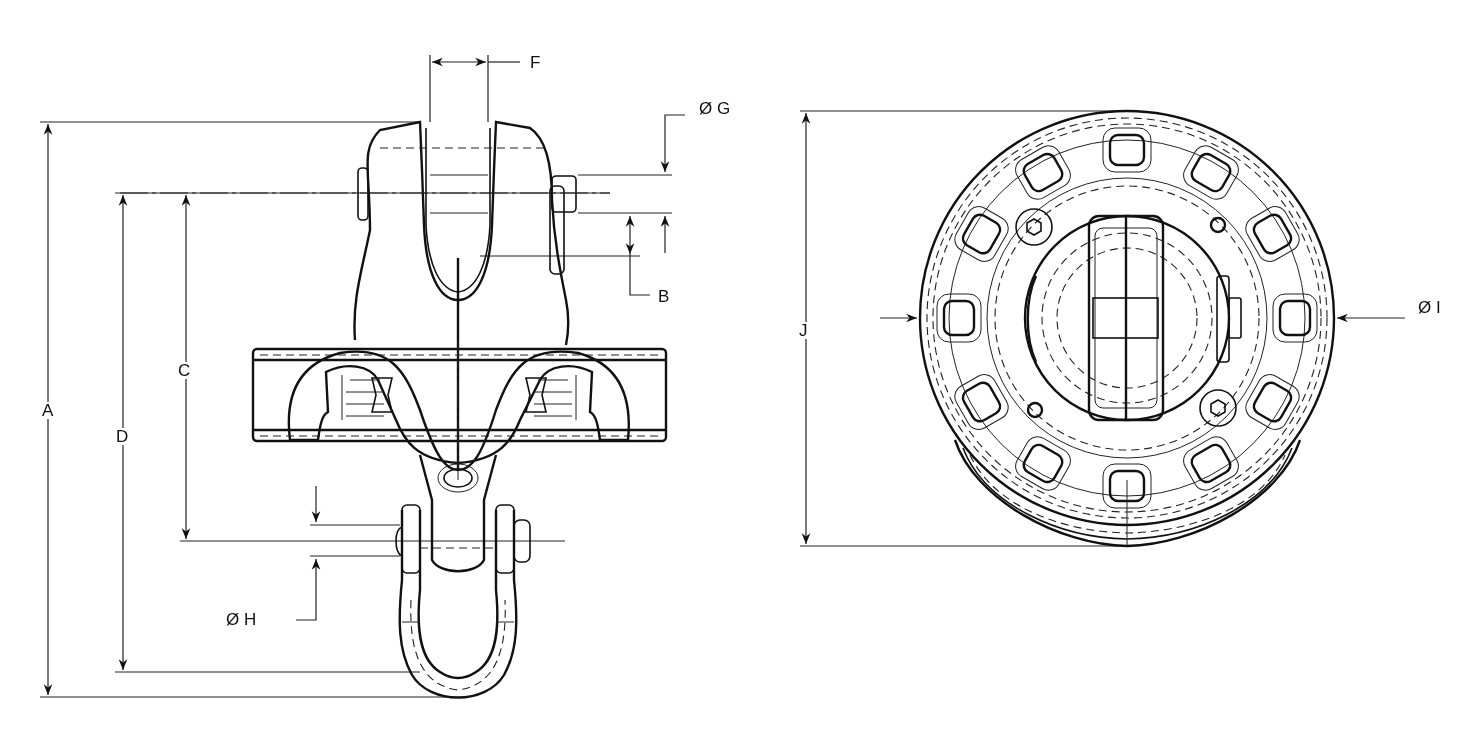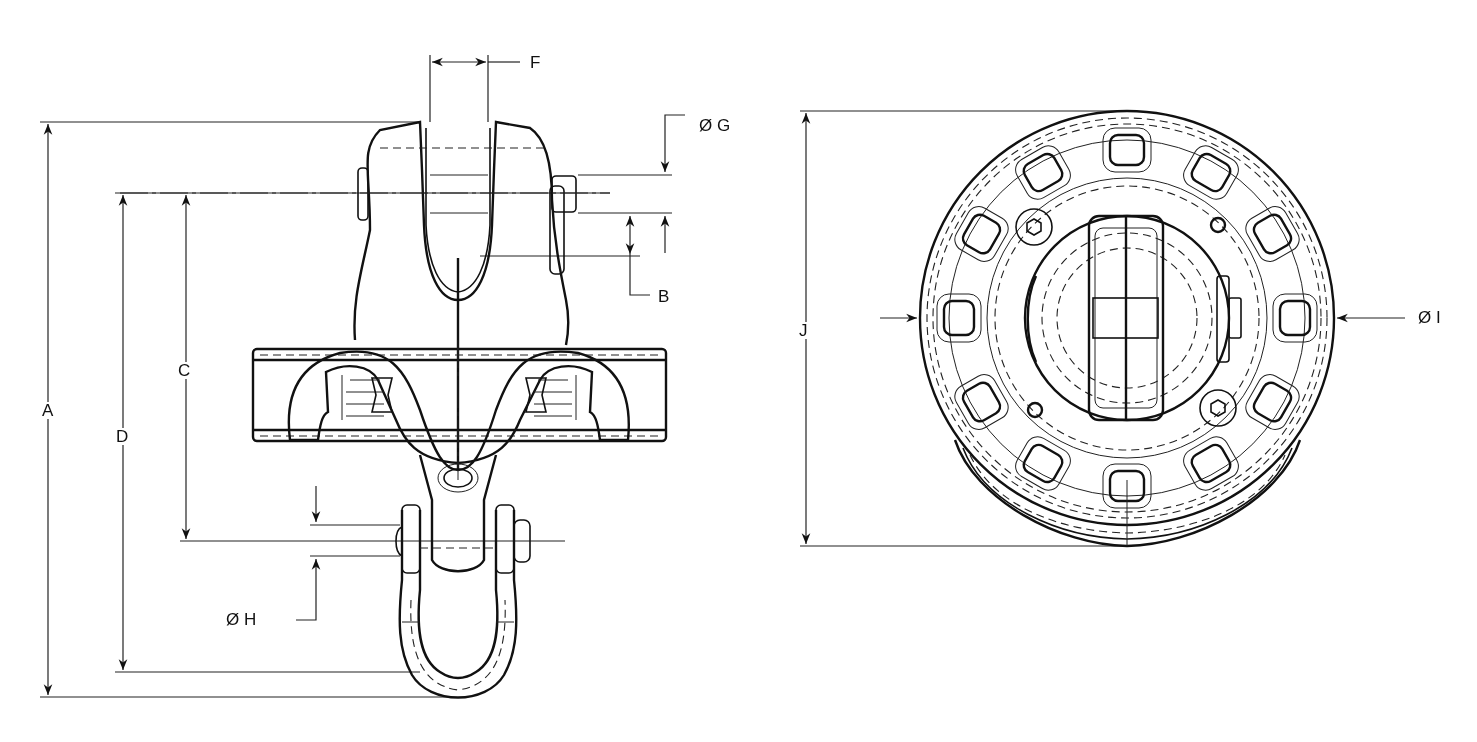--- a/index.html
+++ b/index.html
@@ -228,17 +228,17 @@
       <path class="thick" d="M1036,276 C1025,300 1025,338 1036,362"></path>
     </g>
     <line class="thin" x1="1127" y1="480" x2="1127" y2="546"></line>
   </g>
 </svg>
 
 <span class="lbl" style="left:40px; top:402px;">A</span>
 <span class="lbl" style="left:114px; top:428px;">D</span>
 <span class="lbl" style="left:176px; top:362px;">C</span>
 <span class="lbl" style="left:528px; top:54px;">F</span>
-<span class="lbl" style="left:697px; top:117px;">Ø G</span>
+<span class="lbl" style="left:697px; top:100px;">Ø G</span>
 <span class="lbl" style="left:656px; top:288px;">B</span>
 <span class="lbl" style="left:224px; top:611px;">Ø H</span>
-<span class="lbl" style="left:1416px; top:309px;">Ø I</span>
+<span class="lbl" style="left:1416px; top:299px;">Ø I</span>
 <span class="lbl" style="left:797px; top:322px;">J</span>
 
 </body></html>

